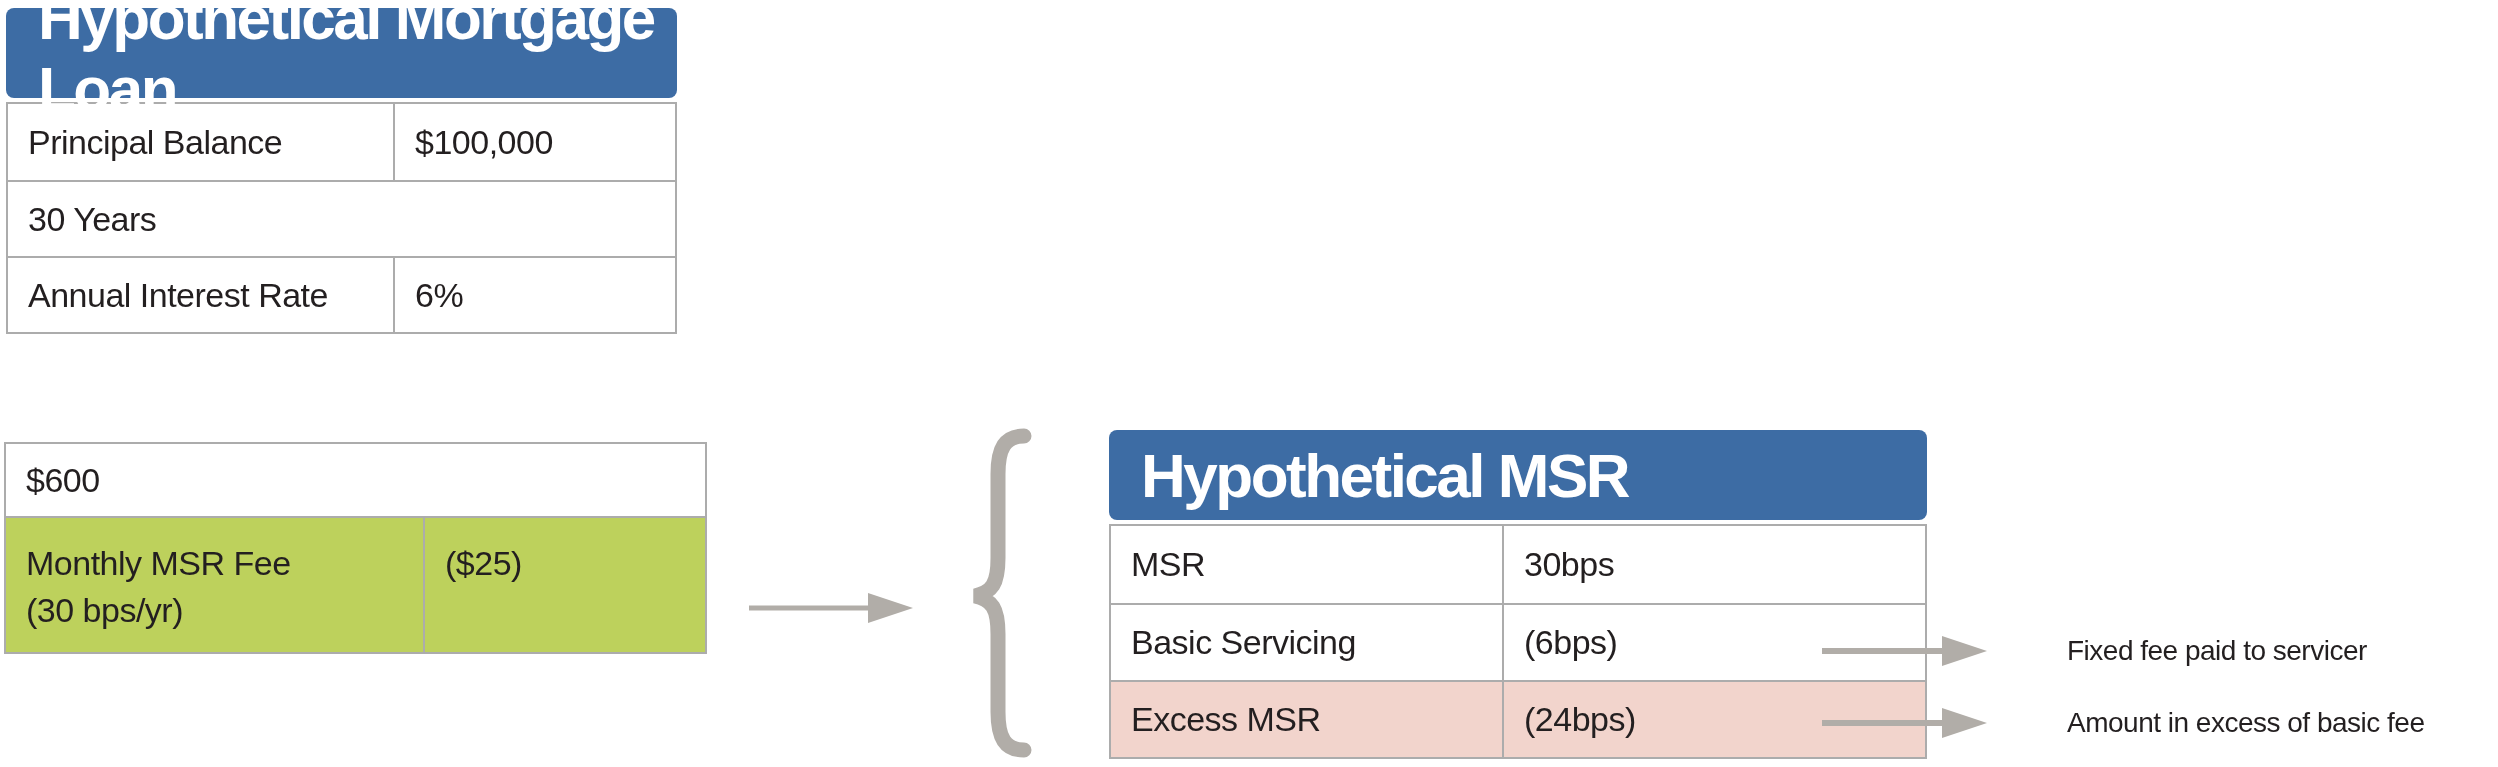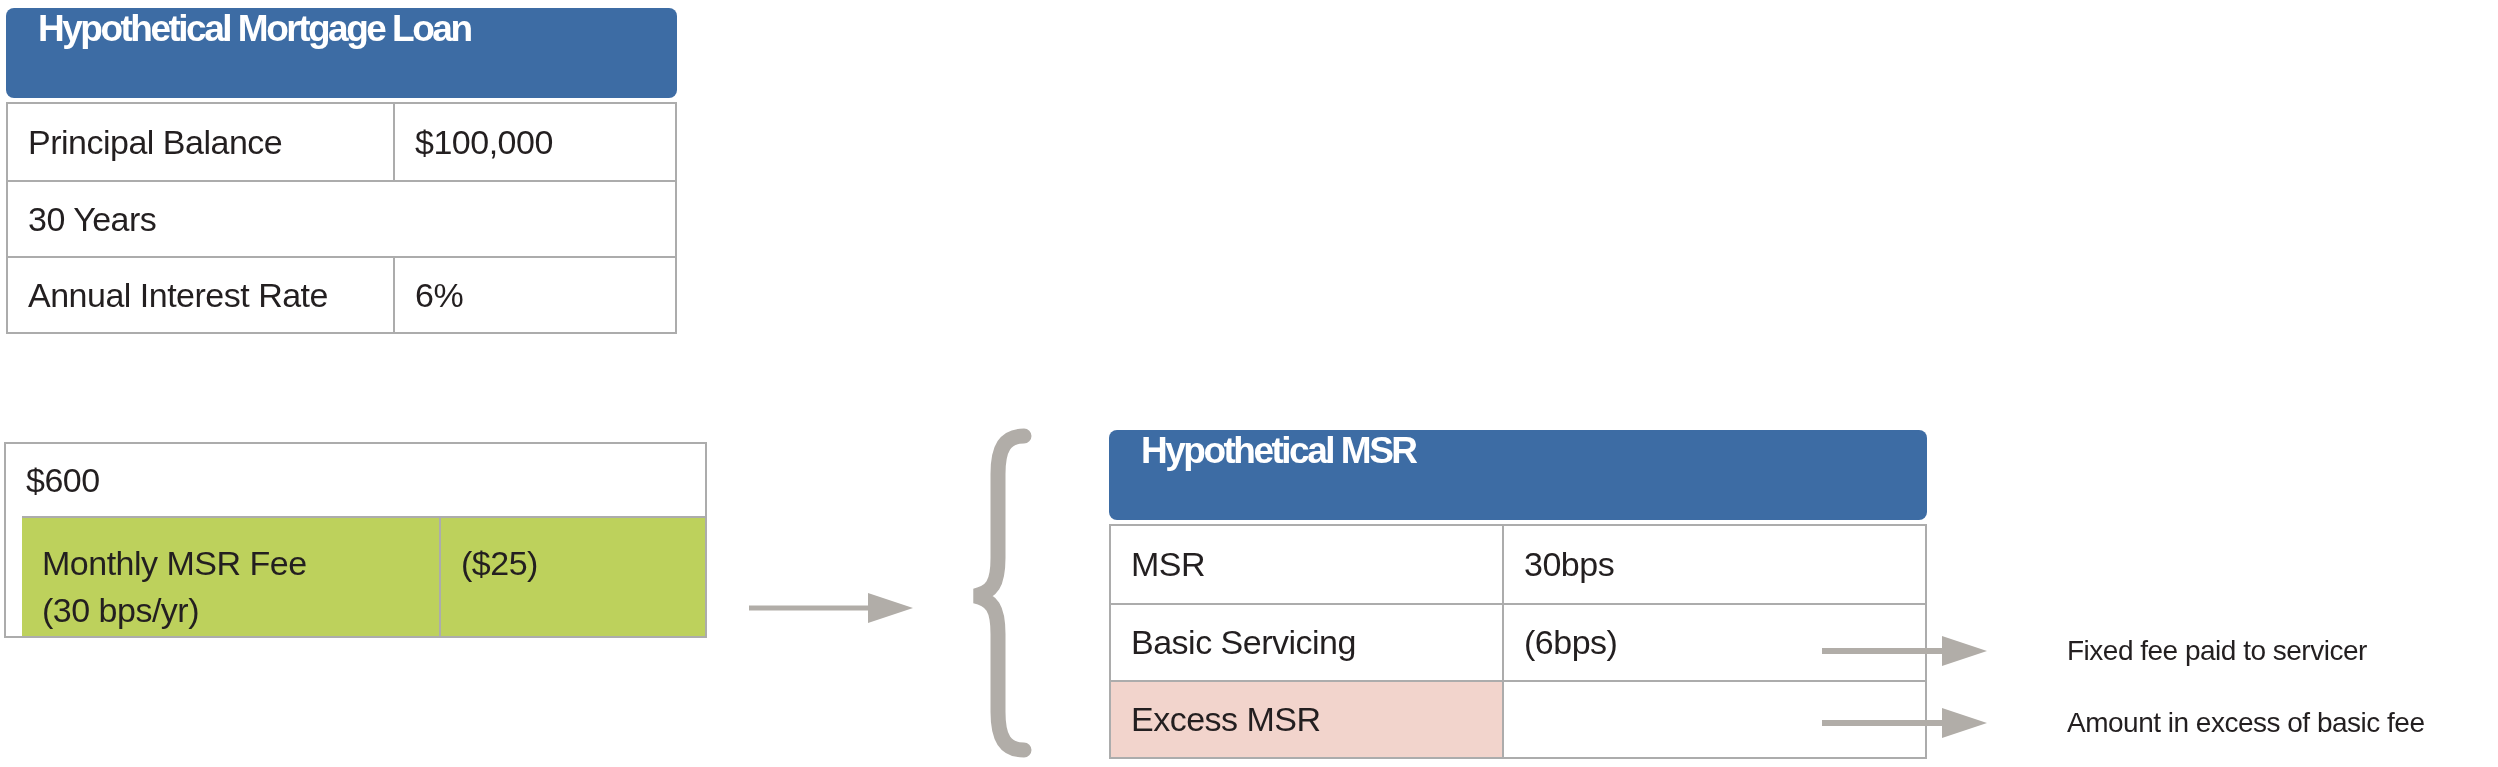--- a/index.html
+++ b/index.html
@@ -13,23 +13,23 @@
   }
   html,body{margin:0;padding:0;background:#fff;}
   .canvas{
     position:relative;width:2498px;height:767px;background:#fff;overflow:hidden;
     font-family:"Liberation Sans","DejaVu Sans",sans-serif;color:var(--text-dark);
   }
   
   .tbl{position:absolute;}
   .tbl-header{
     background:var(--header-blue);color:var(--header-text);
-    height:90px;display:flex;
+    height:90px;display:flex;align-items:center;
     padding-left:32px;box-sizing:border-box;
-    font-size:37px;font-weight:bold;letter-spacing:-2.5px;
+    font-size:62px;font-weight:bold;letter-spacing:-2.5px;
     margin-bottom:4px;
     border-radius:8px;
   }
   .tbl-body{border:2px solid var(--border-gray);background:#fff;}
   .trow{display:flex;box-sizing:border-box;border-top:2px solid var(--border-gray);}
   .trow:first-child{border-top:0;}
   .tcell{
     display:flex;align-items:center;box-sizing:border-box;
     padding-left:20px;padding-right:10px;
     font-size:34px;letter-spacing:-0.5px;line-height:1.38;
@@ -38,21 +38,21 @@
   .tcell-value{flex:1;}
   .trow.hl-green .tcell{background:var(--row-green);}
   .trow.hl-pink .tcell{background:var(--row-pink);}
   .top-align .tcell{align-items:flex-start;padding-top:22px;}
   
   #loan-table{left:6px;top:8px;width:671px;}
   #loan-table .trow{height:76px;}
   #loan-table .tcell-label{width:387px;}
   #payment-table{left:4px;top:442px;width:703px;}
   #payment-table .trow-0{height:72px;}
-  #payment-table .trow-1{height:120px;margin-left:16px;}
+  #payment-table .trow-1{height:136px;}
   #payment-table .trow-2{height:74px;}
   #payment-table .tcell-label{width:419px;}
   #msr-table{left:1109px;top:430px;width:818px;}
   #msr-table .trow{height:77px;}
   #msr-table .tcell-label{width:393px;}
   
   .flow-arrow{position:absolute;left:746px;top:588px;width:170px;height:40px;}
   .brace{position:absolute;left:964px;top:428px;width:72px;height:330px;}
   .ann-arrow{position:absolute;width:170px;height:36px;}
   #ann-arrow-0{left:1820px;top:633px;}
@@ -126,20 +126,21 @@
       <div class="trow">
         <div class="tcell tcell-label">MSR</div>
         <div class="tcell tcell-value">30bps</div>
       </div>
       <div class="trow">
         <div class="tcell tcell-label">Basic Servicing</div>
         <div class="tcell tcell-value">(6bps)</div>
       </div>
       <div class="trow hl-pink">
         <div class="tcell tcell-label">Excess MSR</div>
+        <div class="tcell tcell-value">(24bps)</div>
       </div>
     </div>
   </section>
 
   <div class="ann-arrow" id="ann-arrow-0">
     <svg width="170" height="36" viewBox="0 0 170 36">
       <line x1="2" y1="18" x2="126" y2="18" stroke="var(--arrow-gray)" stroke-width="6"></line>
       <polygon points="122,3 167,18 122,33" fill="var(--arrow-gray)"></polygon>
     </svg>
   </div>

